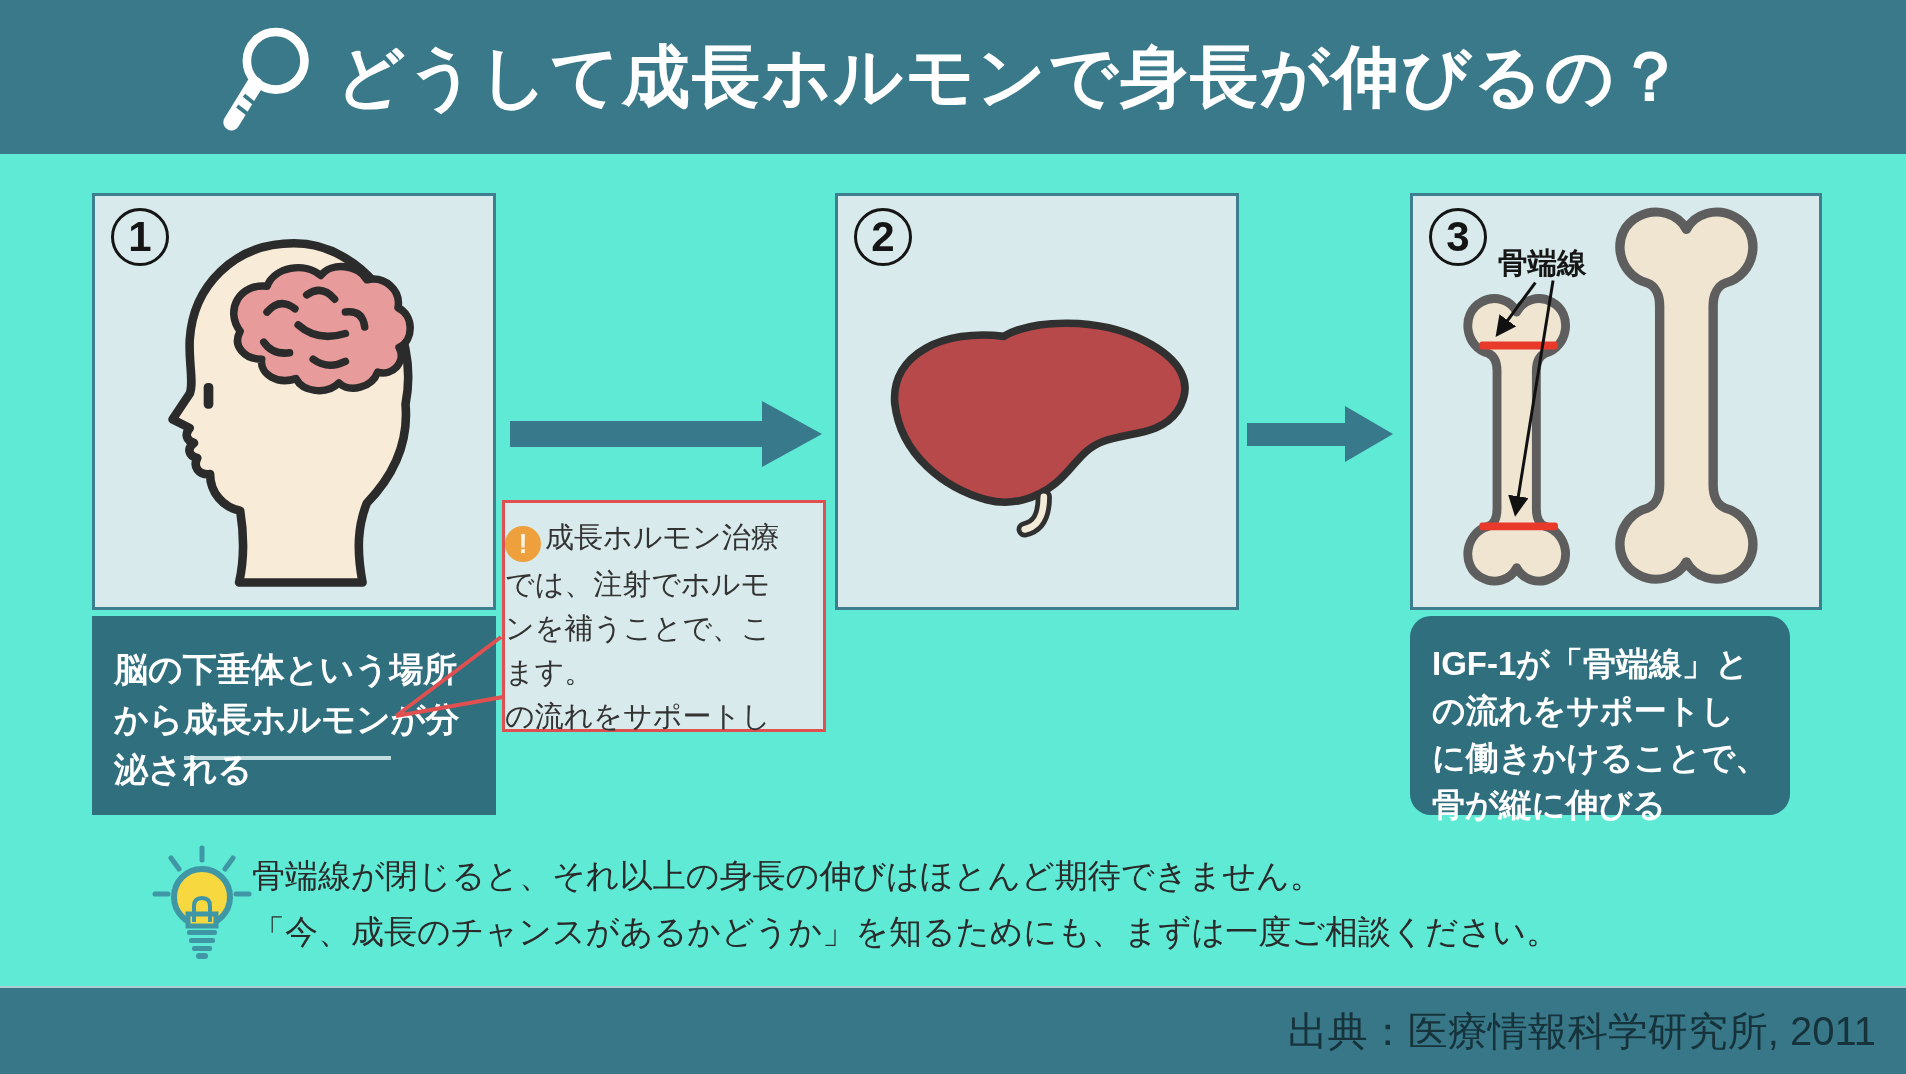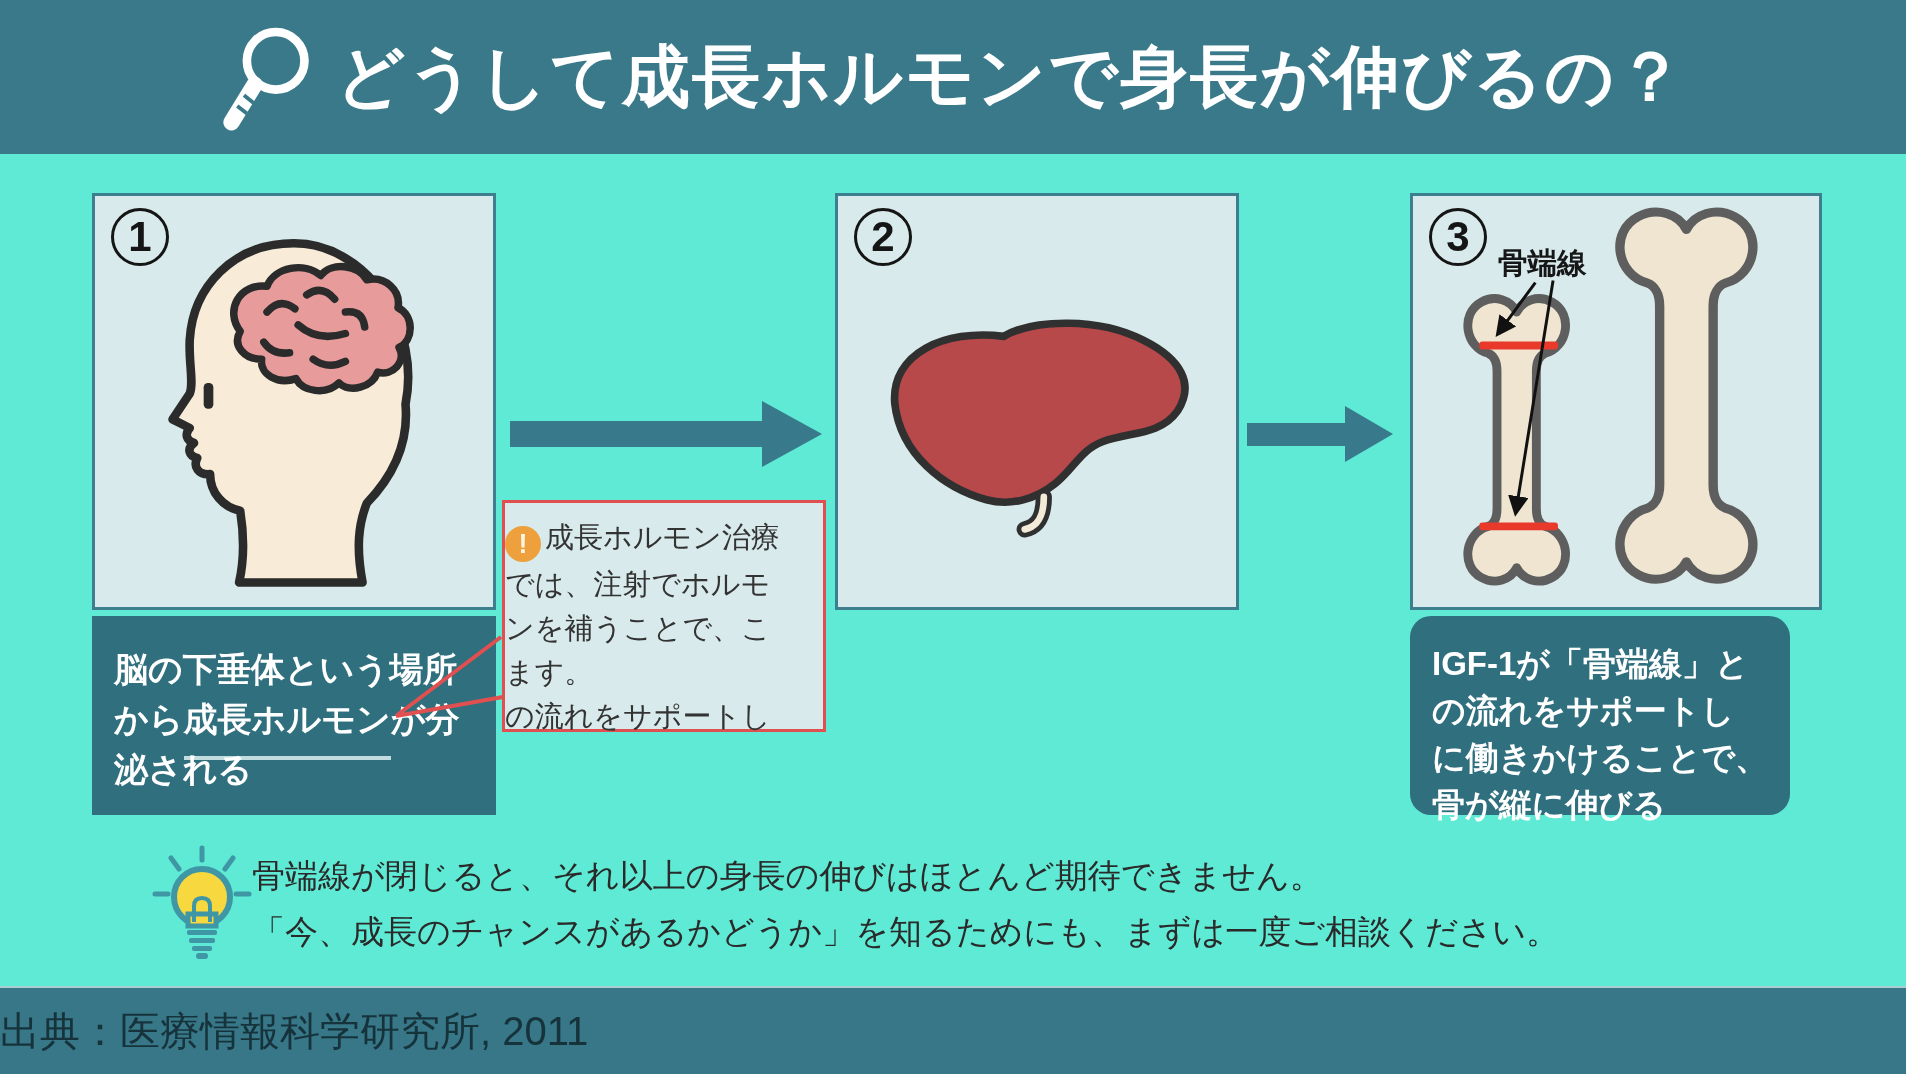--- a/index.html
+++ b/index.html
@@ -46,21 +46,21 @@
                  vertical-align:-6px; margin-right:4px; }
   .callout-lines { position:absolute; left:375px; top:600px; z-index:5; }
 
   
   .note-icon { position:absolute; left:146px; top:842px; }
   .note-text { position:absolute; left:252px; top:848px; color:#2a2a2a; font-size:33px;
                line-height:56px; white-space:nowrap; }
 
   
   .footer { position:absolute; left:0; top:986px; width:1906px; height:88px; background:#377787;
-            border-top:2px solid #a9cdd2; display:flex; align-items:center; 
+            border-top:2px solid #a9cdd2; display:flex; align-items:center; justify-content:flex-end;
             padding-right:30px; }
   .footer-text { color:#16323b; font-size:40px; font-weight:500; }
 
   svg { display:block; }
   .bone-label { font-size:30px; font-weight:bold; fill:#161616; }
 </style>
 </head>
 <body>
 
 <div class="page">

